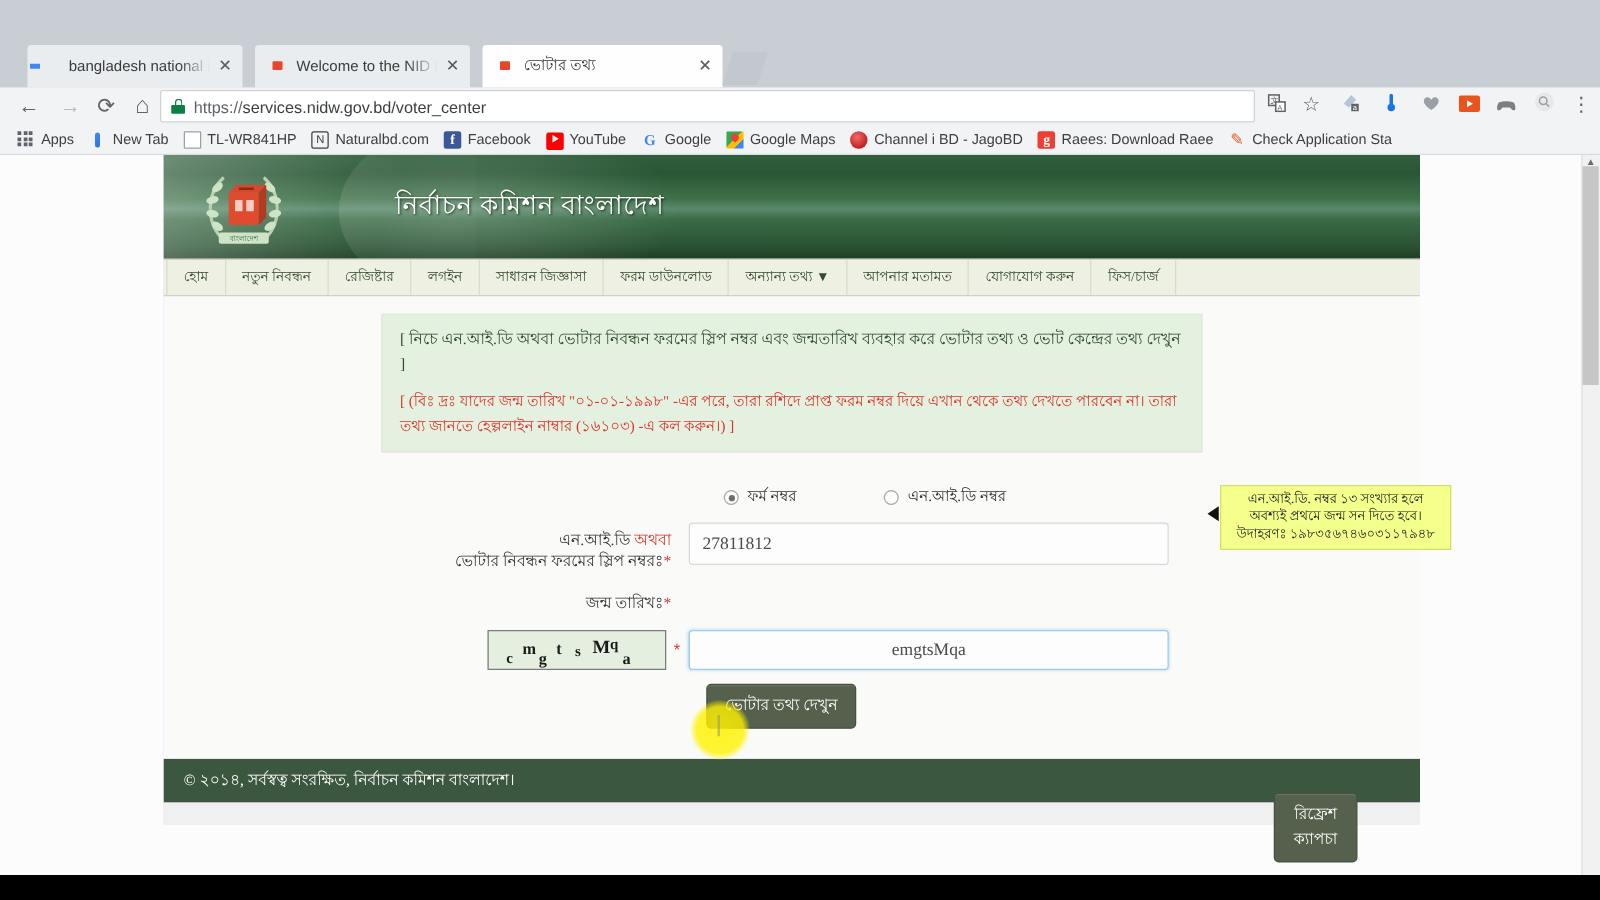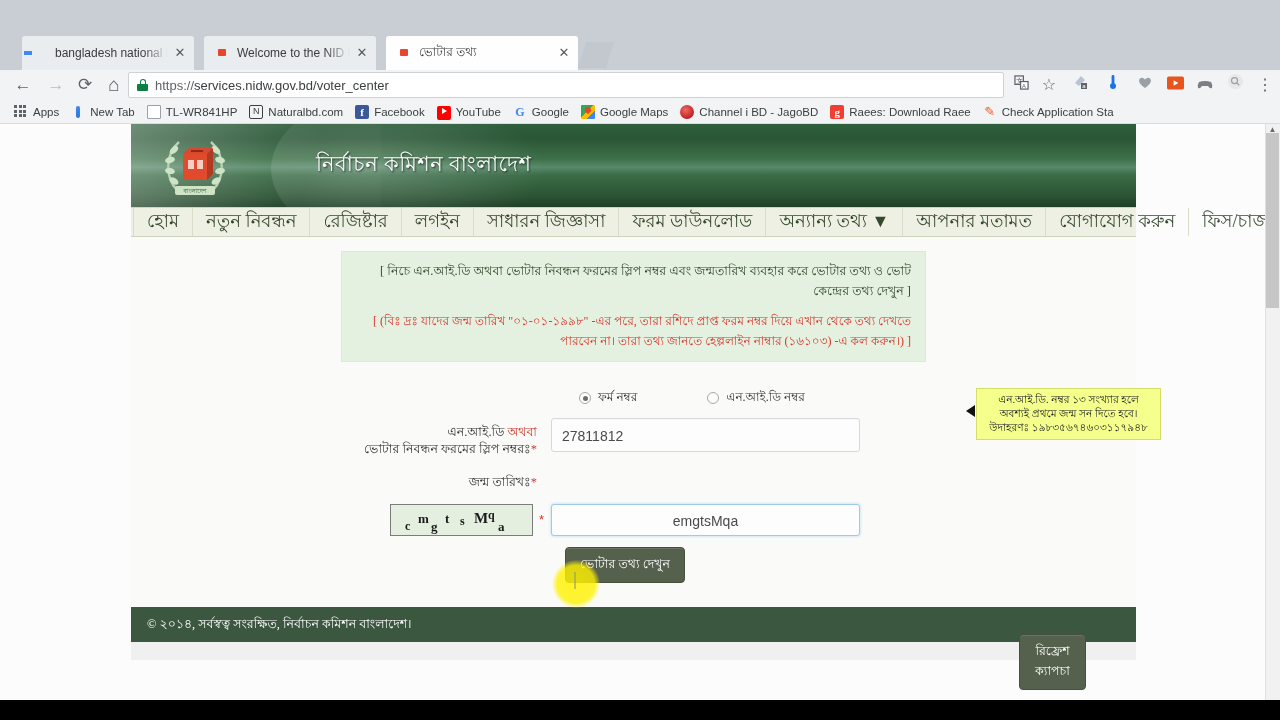--- a/index.html
+++ b/index.html
@@ -215,38 +215,38 @@
   #site-nav {
     position: relative; width: 1005px; height: 30px;
     background: #eef0e3;
     border-top: 1px solid #cfd4bd; border-bottom: 1px solid #cfd4bd;
     display: flex; align-items: stretch;
     padding-left: 2px;
   }
   #site-nav .navitem {
     display: flex; align-items: center; justify-content: center;
     padding: 0 13px;
-    font-size: 18px; color: #36492f;
+    font-size: 11px; color: #36492f;
     font-family: "Liberation Serif", serif;
     border-right: 1px solid #d8dcc8;
     white-space: nowrap;
   }
   #site-nav .navitem:first-child { border-left: 1px solid #d8dcc8; }
 
   
   #site-body {
     position: relative; width: 1005px; min-height: 370px;
     background: #fafbf9;
     padding: 14px 50px 20px 50px;
   }
   #notice {
-    width: 585px; margin: 0 auto;
+    width: 657px; margin: 0 auto;
     background: #e4f0e0; border: 1px solid #dde9d8;
     padding: 9px 14px 10px 14px;
-    text-align: right;
+    text-align: left;
   }
   #notice .line1 {
     font-size: 12.5px; color: #2f4a2c; line-height: 20px;
     font-family: "Liberation Serif", serif;
   }
   #notice .line2 {
     margin-top: 10px;
     font-size: 12px; color: #d6372b; line-height: 20px;
     font-family: "Liberation Serif", serif;
   }
@@ -271,24 +271,24 @@
 
   .field-row { display: flex; align-items: flex-start; margin-top: 10px; }
   .field-label {
     width: 370px; text-align: right; padding-right: 14px; padding-top: 6px;
     font-size: 12.5px; color: #333; line-height: 17px;
     font-family: "Liberation Serif", serif;
   }
   .field-label .alt { color: #d6372b; }
   .field-label .req { color: #d6372b; }
   .tbox {
-    width: 309px; height: 34px;
+    width: 384px; height: 34px;
     background: #fdfdfd; border: 1px solid #d6d9db; border-radius: 3px;
     font-size: 14px; color: #4a4a4a; padding: 0 10px; line-height: 34px;
-    font-family: Liberation Sans, sans-serif;
+    font-family: Liberation Serif, serif;
     box-shadow: inset 0 1px 1px rgba(0,0,0,.025);
   }
   .tbox.focused { border: 1px solid #9ecbe8; box-shadow: 0 0 3px rgba(110,180,225,.55); text-align: center; }
 
   
   #tooltip {
     position: absolute; left: 795px; top: 0px;
     width: 185px; background: #f4ff8c; border: 1px solid #d6de6a;
     padding: 4px 8px; text-align: center;
   }

